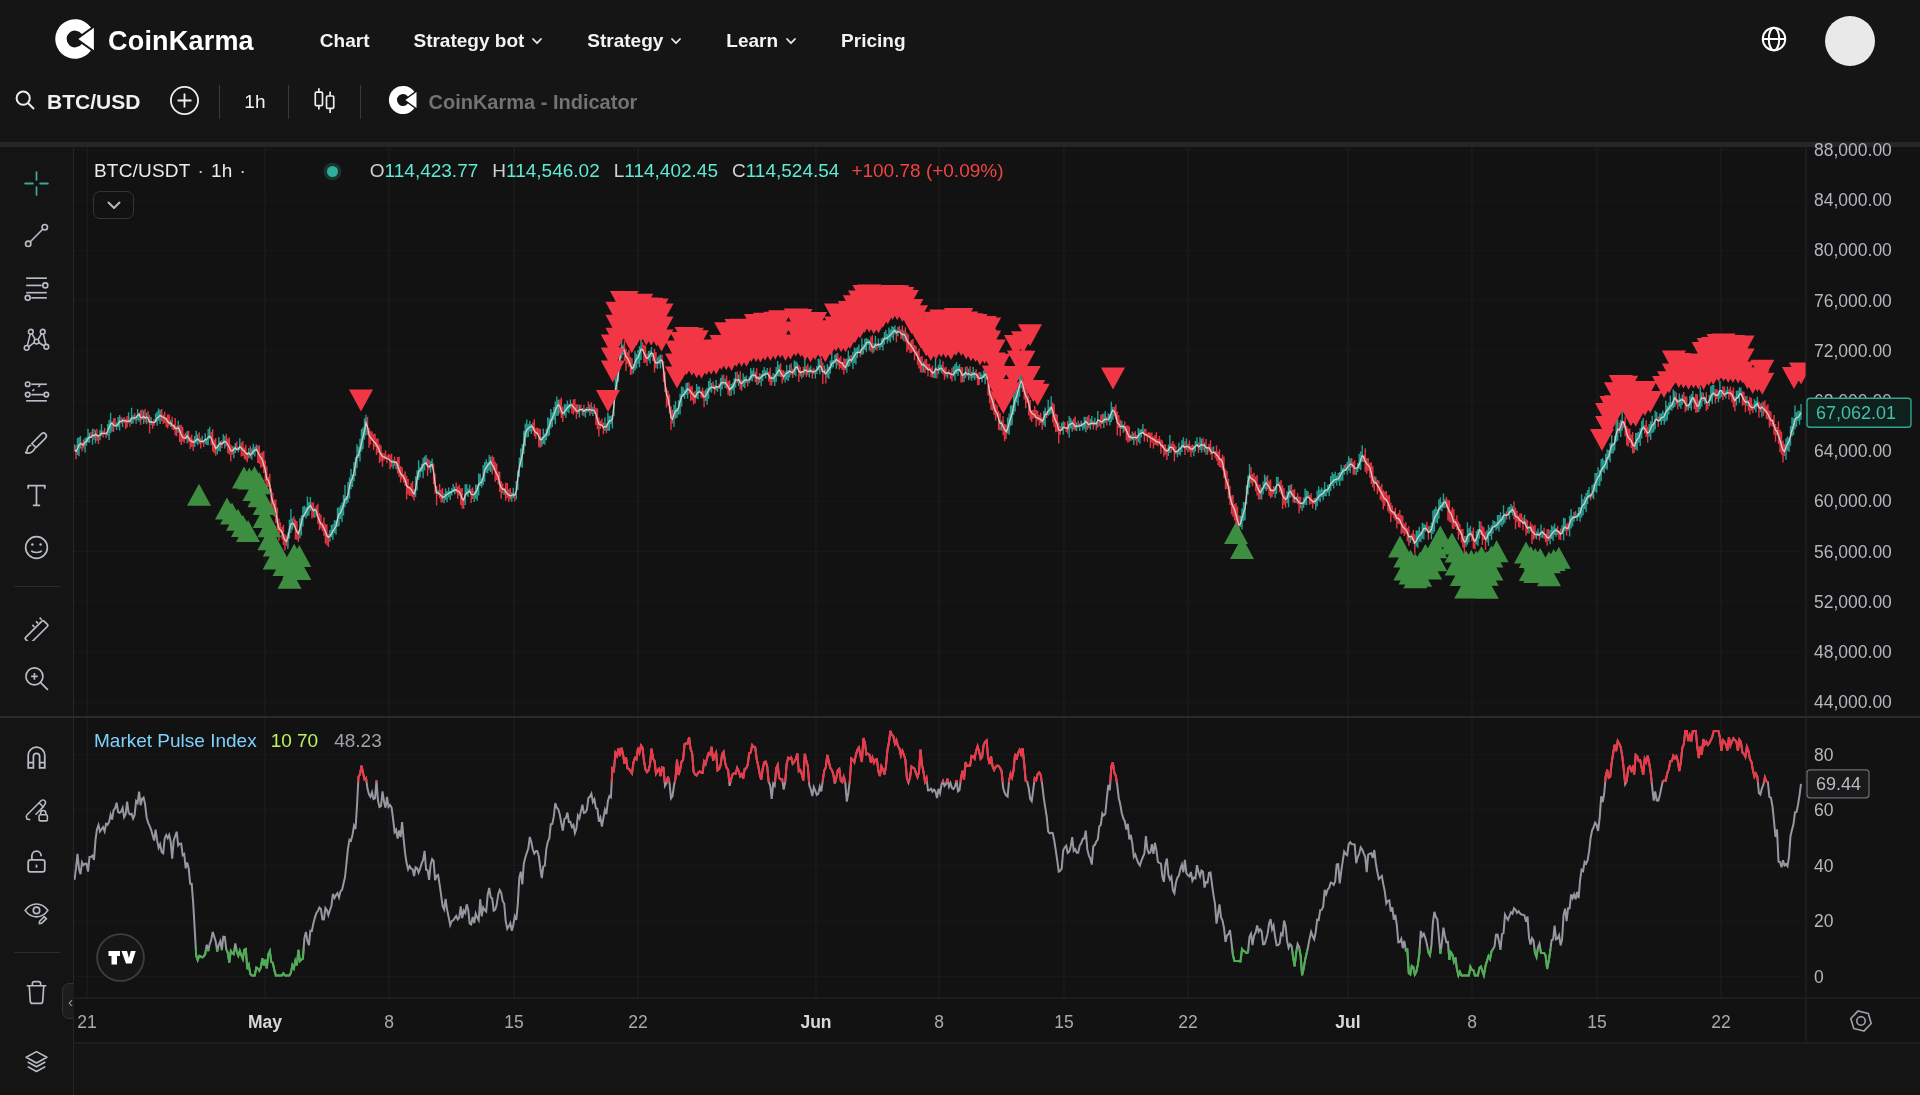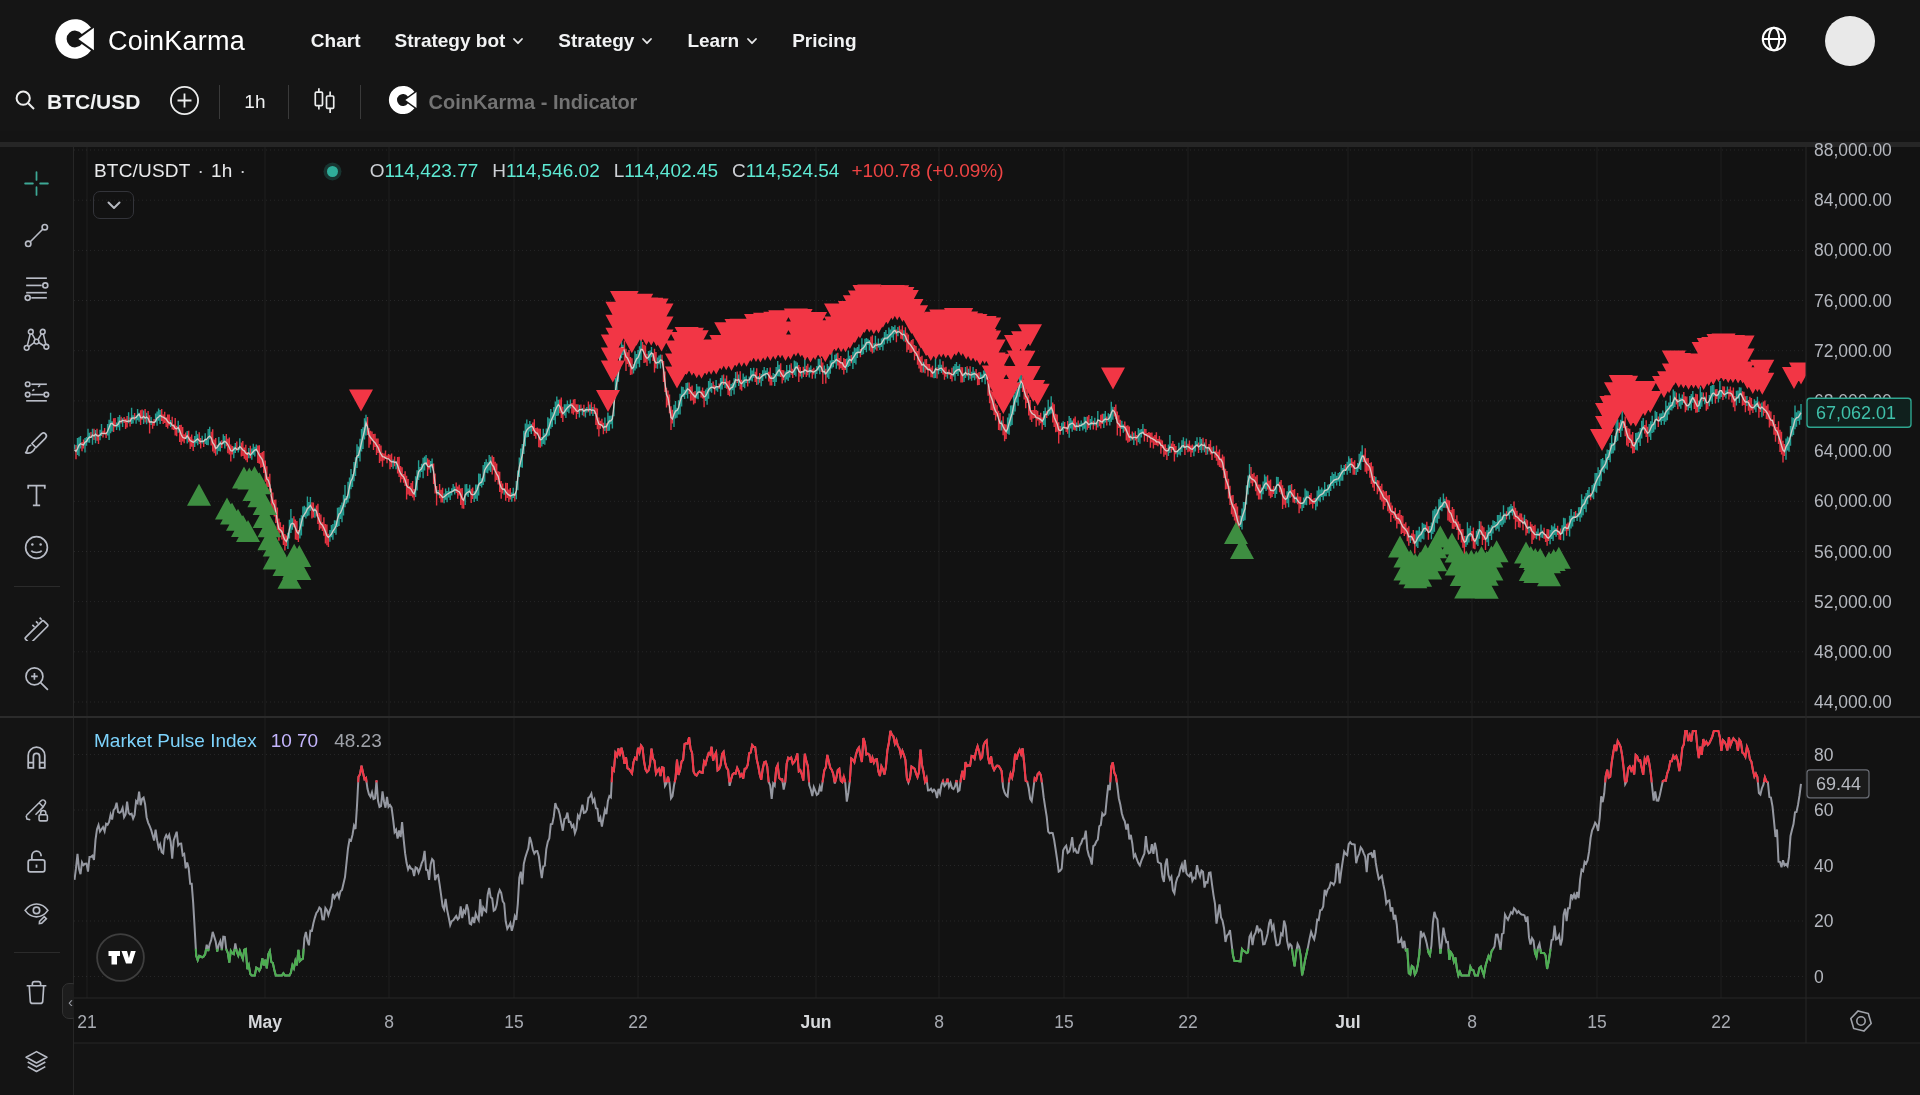--- a/index.html
+++ b/index.html
@@ -4,22 +4,22 @@
 <style>
   * { margin:0; padding:0; box-sizing:border-box; }
   html,body { width:1920px; height:1095px; background:#141414; overflow:hidden;
     font-family:"Liberation Sans","DejaVu Sans",sans-serif; }
   #app { position:relative; width:1920px; height:1095px; background:#141414; }
 
   
   #navbar { position:absolute; left:0; top:0; width:1920px; height:83px; background:#151515;
     border-bottom:1px solid #262626; display:flex; align-items:center; }
   .brand { display:flex; align-items:center; gap:12px; margin-left:54px; }
-  .brand-name { color:#fff; font-size:27px; font-weight:400; letter-spacing:.2px; }
-  #nav-items { display:flex; align-items:center; gap:34px; margin-left:66px; }
+  .brand-name { color:#fff; font-size:27px; font-weight:700; letter-spacing:.2px; }
+  #nav-items { display:flex; align-items:center; gap:44px; margin-left:66px; }
   .nav-item { color:#f2f3f4; font-size:19px; font-weight:600; display:flex; align-items:center;
     gap:7px; cursor:pointer; }
   .chev { width:12px; height:12px; }
   #nav-right { margin-left:auto; display:flex; align-items:center; gap:36px; margin-right:45px; }
   #avatar { width:50px; height:50px; border-radius:50%; background:#e9e9e9; }
 
   
   #symbar { position:absolute; left:0; top:73px; width:1920px; height:58px; background:#151515;
     display:flex; align-items:center; }
   #symbar .vsep { width:1px; height:34px; background:#3a3a3a; }
@@ -54,21 +54,21 @@
     box-shadow:0 0 0 3.5px rgba(47,174,154,.22); margin:0 6px 0 74px; }
   #legend1 .ohlc { margin-left:26px; display:flex; gap:0; }
   #legend1 .ohlc .k { color:#cdd0d5; margin-left:14px; }
   #legend1 .ohlc .v { color:#5eead4; }
   #legend1 .chg { color:#ef4444; margin-left:12px; }
   #legend-collapse { position:absolute; left:93px; top:191px; width:41px; height:28px;
     border:1px solid #33343a; border-radius:7px; display:flex; align-items:center;
     justify-content:center; cursor:pointer; }
   #legend2 { position:absolute; left:94px; top:730px; display:flex; align-items:center; font-size:19px; }
   #legend2 .t { color:#7dd3fc; }
-  #legend2 .p { color:#c4b5fd; margin-left:14px; }
+  #legend2 .p { color:#bef264; margin-left:14px; }
   #legend2 .v { color:#9fa2a9; margin-left:16px; }
 
   #tv-mark { position:absolute; left:96px; top:933px; width:49px; height:49px; cursor:pointer; }
 </style>
 </head>
 <body>
 
 <div id="app" data-name="coinkarma-app">
 
   <nav id="navbar" data-name="navbar">

